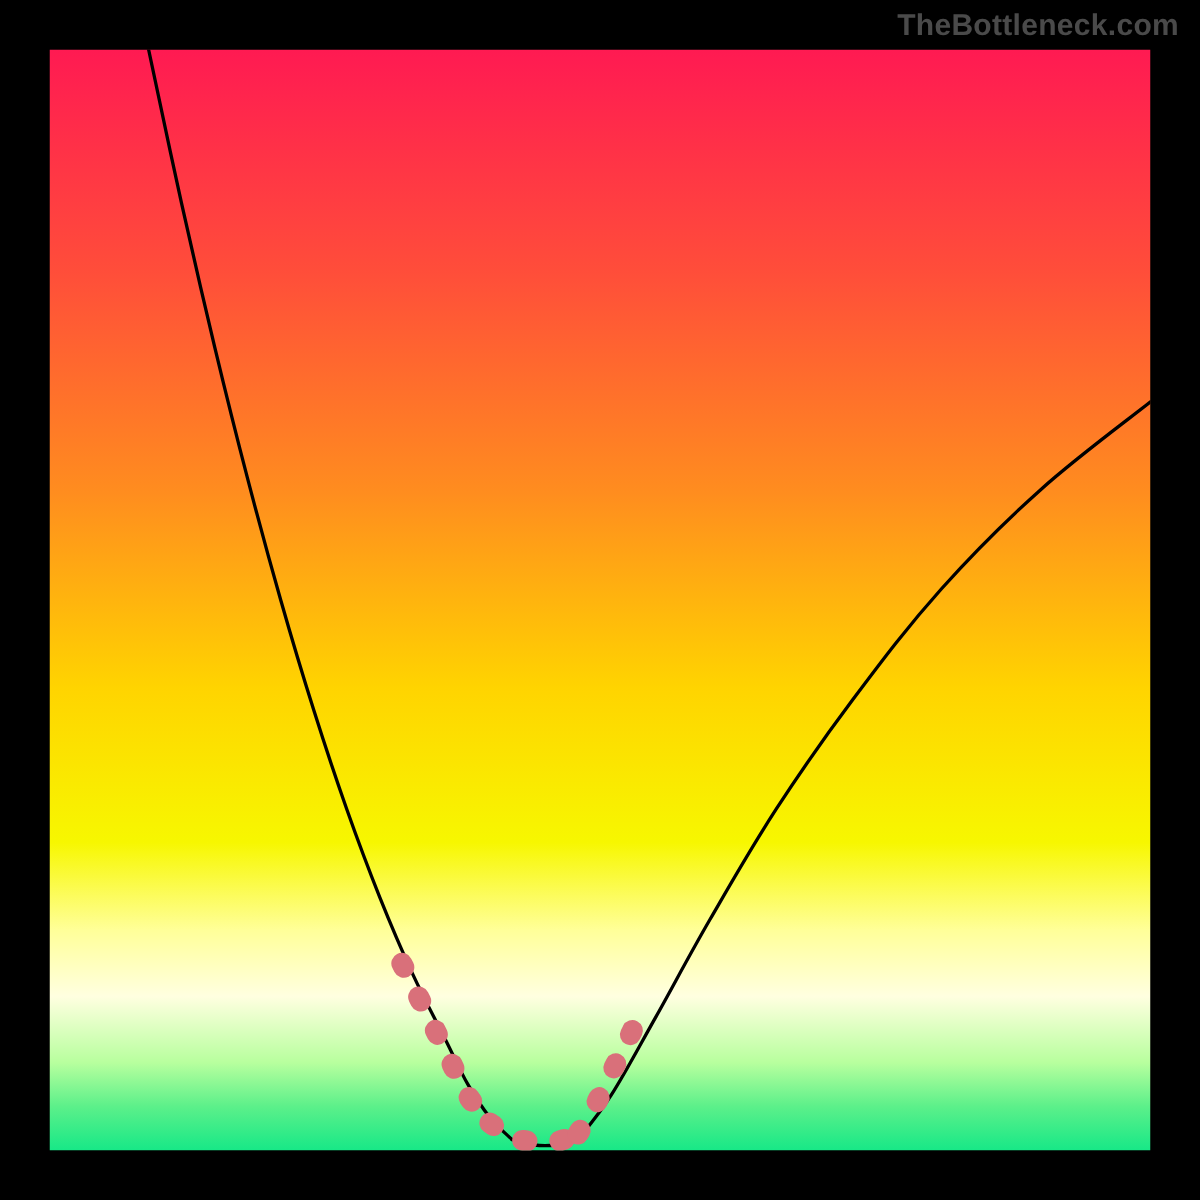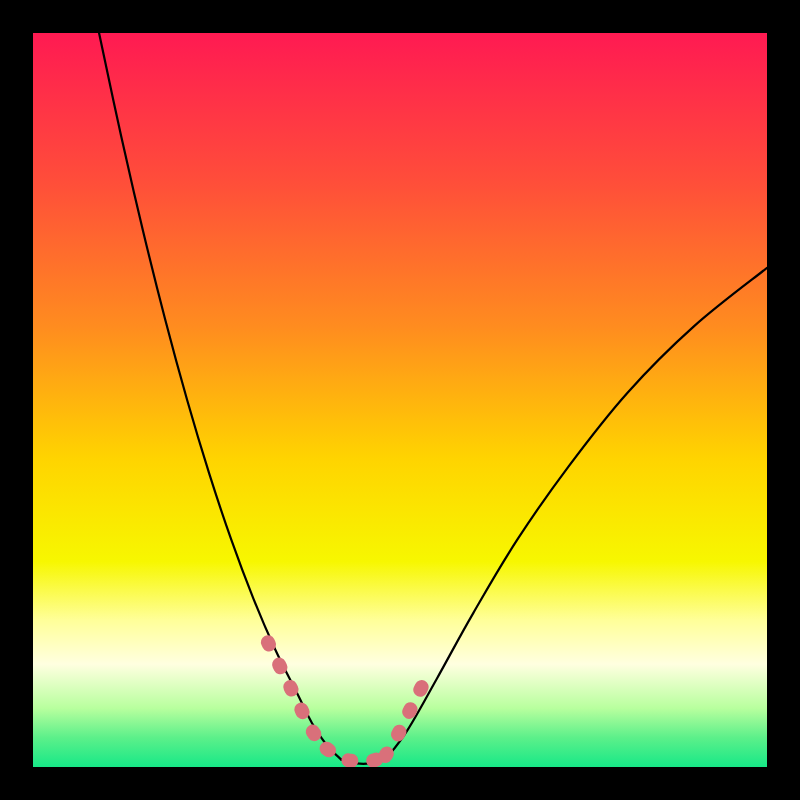--- a/index.html
+++ b/index.html
@@ -43,20 +43,21 @@
     top: 0;
     width: 734px;
     height: 734px;
     overflow: visible;
   }
 </style>
 </head>
 <body>
 
 <div class="frame">
+  <div class="watermark">TheBottleneck.com</div>
   <div class="plot">
     <svg class="curves" viewBox="0 0 734 734" preserveAspectRatio="none">
       <defs>
         <linearGradient id="bg-grad" x1="0" y1="0" x2="0" y2="1">
             <stop offset="0.0%" stop-color="#ff1a52"></stop>
             <stop offset="20.0%" stop-color="#ff4d3a"></stop>
             <stop offset="40.0%" stop-color="#ff8c1f"></stop>
             <stop offset="58.0%" stop-color="#ffd400"></stop>
             <stop offset="72.0%" stop-color="#f7f700"></stop>
             <stop offset="80.0%" stop-color="#ffff99"></stop>

